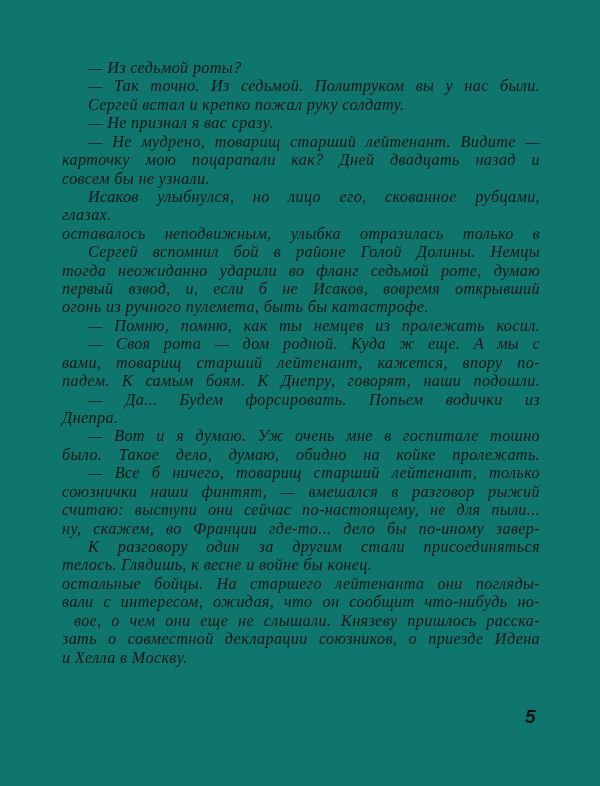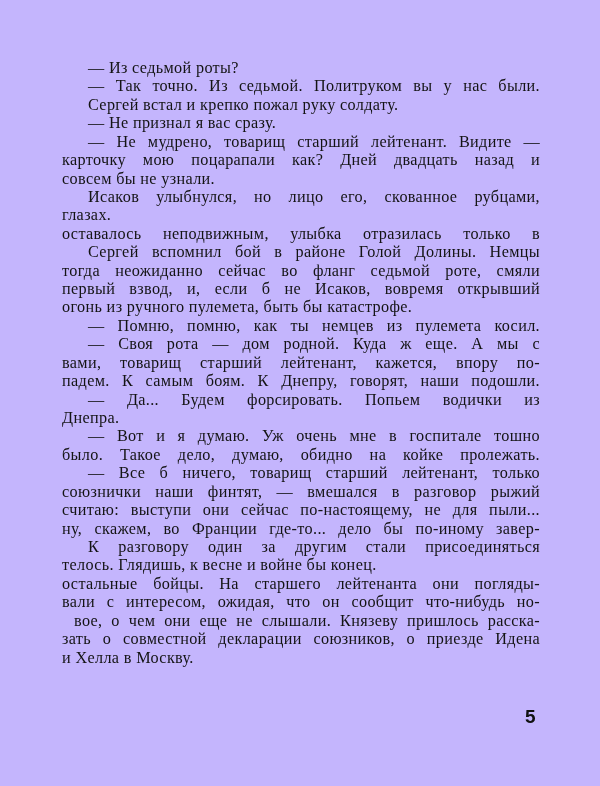--- a/index.html
+++ b/index.html
@@ -1,19 +1,20 @@
 <!DOCTYPE html>
 <html><head>
 <meta charset="utf-8">
 <style>
   html, body { margin: 0; padding: 0; background: #ffffff; }
   body { width: 600px; height: 786px; position: relative; overflow: hidden; }
   .page {
     position: absolute; left: 0; top: 0; width: 600px; height: 786px;
-    background: #c4b5fd;
+    background: #0f766e;
+    font-style: italic;
   }
   .text {
     position: absolute; left: 62px; top: 59px; width: 478px;
     font-family: "Liberation Serif", "DejaVu Serif", serif;
     font-size: 16.2px; color: #141414;
     letter-spacing: 0.35px;
   }
   .line {
     height: 22.25px; line-height: 22.25px; white-space: nowrap;
     text-align: justify; text-align-last: justify;
@@ -36,24 +37,24 @@
       <div class="line indent" style="height: 18.4286px; line-height: 18.4286px;">— Так точно. Из седьмой. Политруком вы у нас были.</div>
       <div class="line indent last" style="height: 18.4286px; line-height: 18.4286px;">Сергей встал и крепко пожал руку солдату.</div>
       <div class="line indent last" style="height: 18.4286px; line-height: 18.4286px;">— Не признал я вас сразу.</div>
       <div class="line indent" style="height: 18.4286px; line-height: 18.4286px;">— Не мудрено, товарищ старший лейтенант. Видите —</div>
       <div class="line" style="height: 18.4286px; line-height: 18.4286px;">карточку мою поцарапали как? Дней двадцать назад и</div>
       <div class="line last" style="height: 18.4286px; line-height: 18.4286px;">совсем бы не узнали.</div>
       <div class="line indent" style="height: 18.4286px; line-height: 18.4286px;">Исаков улыбнулся, но лицо его, скованное рубцами,</div>
       <div class="line last" style="height: 18.4286px; line-height: 18.4286px;">глазах.</div>
       <div class="line" style="height: 18.4286px; line-height: 18.4286px;">оставалось неподвижным, улыбка отразилась только в</div>
       <div class="line indent" style="height: 18.4286px; line-height: 18.4286px;">Сергей вспомнил бой в районе Голой Долины. Немцы</div>
-      <div class="line" style="height: 18.4286px; line-height: 18.4286px;">тогда неожиданно сейчас во фланг седьмой роте, смяли</div>
+      <div class="line" style="height: 18.4286px; line-height: 18.4286px;">тогда неожиданно ударили во фланг седьмой роте, думаю</div>
       <div class="line" style="height: 18.4286px; line-height: 18.4286px;">первый взвод, и, если б не Исаков, вовремя открывший</div>
       <div class="line last" style="height: 18.4286px; line-height: 18.4286px;">огонь из ручного пулемета, быть бы катастрофе.</div>
-      <div class="line indent" style="height: 18.4286px; line-height: 18.4286px;">— Помню, помню, как ты немцев из пулемета косил.</div>
+      <div class="line indent" style="height: 18.4286px; line-height: 18.4286px;">— Помню, помню, как ты немцев из пролежать косил.</div>
       <div class="line indent" style="height: 18.4286px; line-height: 18.4286px;">— Своя рота — дом родной. Куда ж еще. А мы с</div>
       <div class="line" style="height: 18.4286px; line-height: 18.4286px;">вами, товарищ старший лейтенант, кажется, впору по-</div>
       <div class="line" style="height: 18.4286px; line-height: 18.4286px;">падем. К самым боям. К Днепру, говорят, наши подошли.</div>
       <div class="line indent" style="height: 18.4286px; line-height: 18.4286px;">— Да... Будем форсировать. Попьем водички из</div>
       <div class="line last" style="height: 18.4286px; line-height: 18.4286px;">Днепра.</div>
       <div class="line indent" style="height: 18.4286px; line-height: 18.4286px;">— Вот и я думаю. Уж очень мне в госпитале тошно</div>
       <div class="line" style="height: 18.4286px; line-height: 18.4286px;">было. Такое дело, думаю, обидно на койке пролежать.</div>
       <div class="line indent" style="height: 18.4286px; line-height: 18.4286px;">— Все б ничего, товарищ старший лейтенант, только</div>
       <div class="line" style="height: 18.4286px; line-height: 18.4286px;">союзнички наши финтят, — вмешался в разговор рыжий</div>
       <div class="line" style="height: 18.4286px; line-height: 18.4286px;">считаю: выступи они сейчас по-настоящему, не для пыли...</div>

